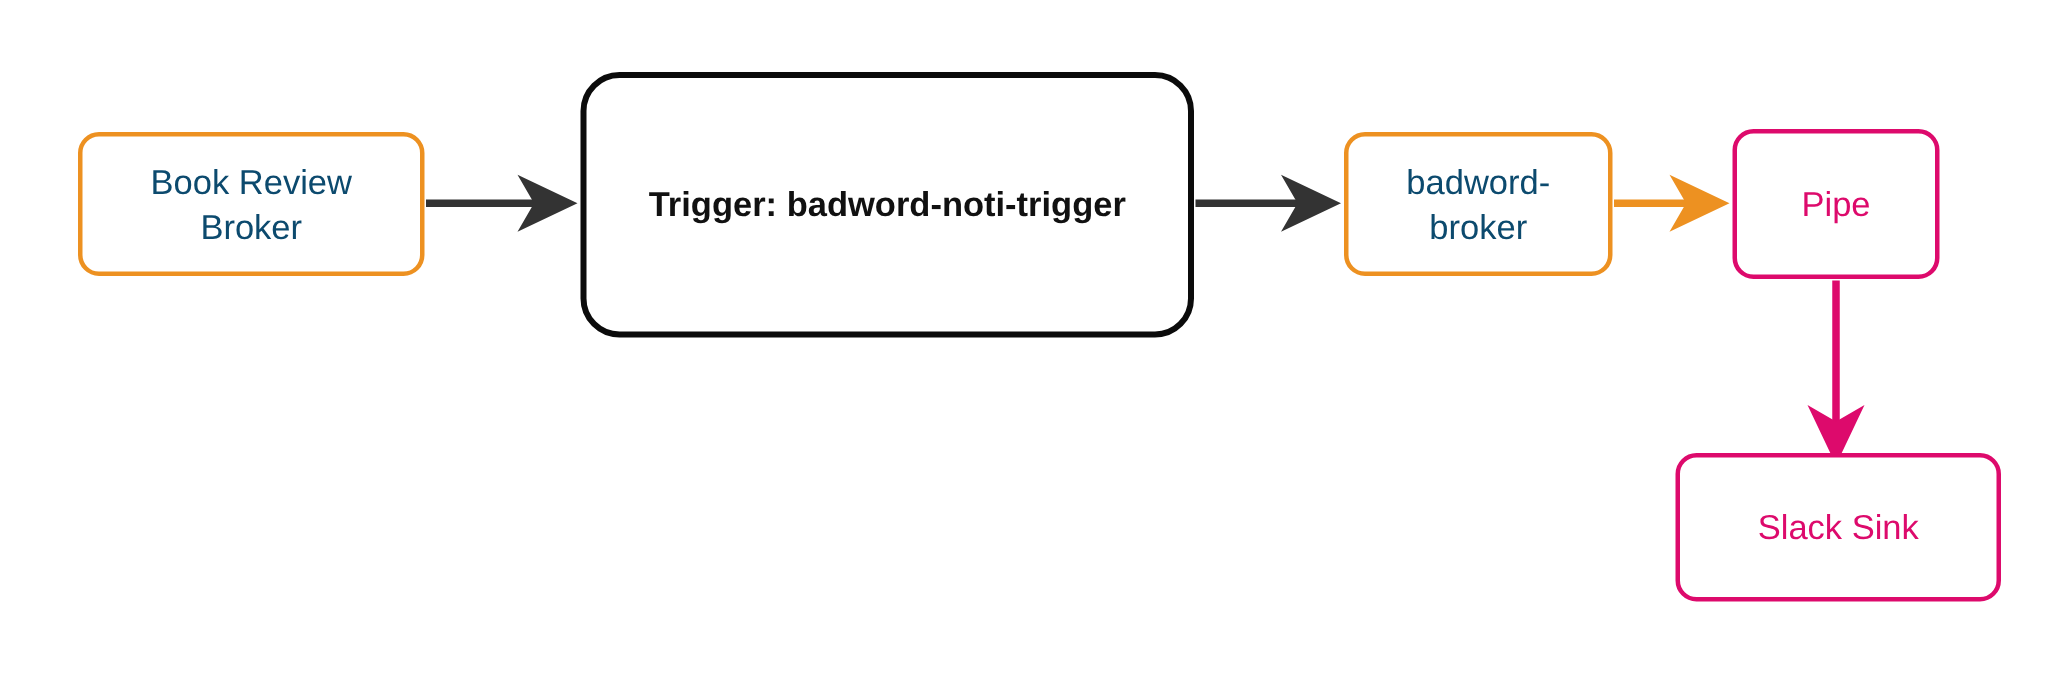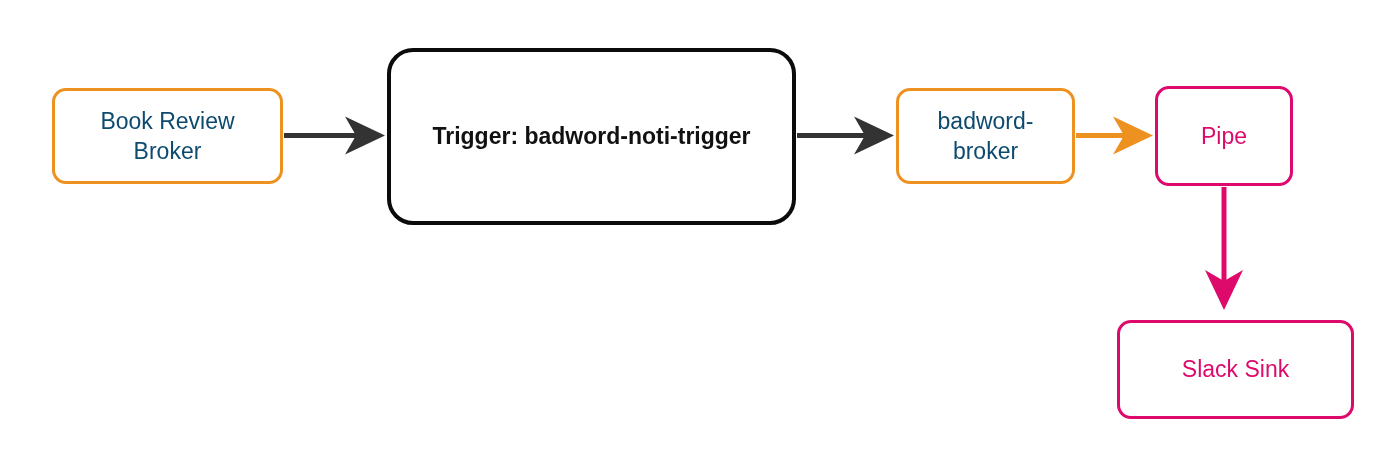--- a/index.html
+++ b/index.html
@@ -110,17 +110,17 @@
     <span>
       <span class="nodelabel">badword-</span>
       <span class="nodelabel">broker</span>
     </span>
   </div>
 
   <div class="node node-crimson" style="left:1155px; top:86px; width:138px; height:100px;">
     <span>Pipe</span>
   </div>
 
-  <div class="node node-crimson" style="left:1117px; top:320px; width:237px; height:99px;">
+  <div class="node node-crimson" style="left:1117px; top:302px; width:217px; height:99px;">
     <span>Slack Sink</span>
   </div>
 
 </div>
 
 </body></html>

